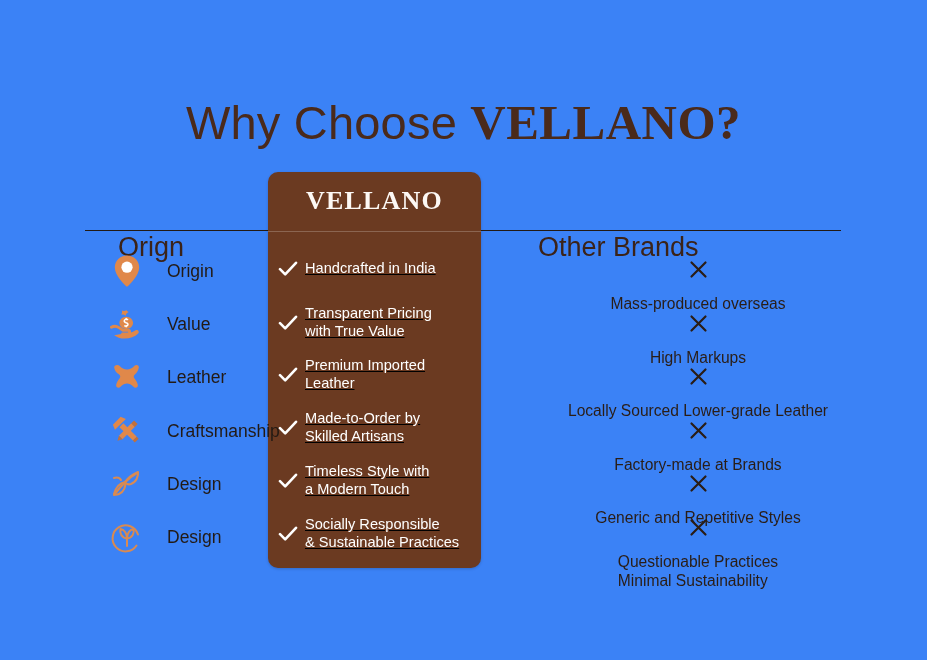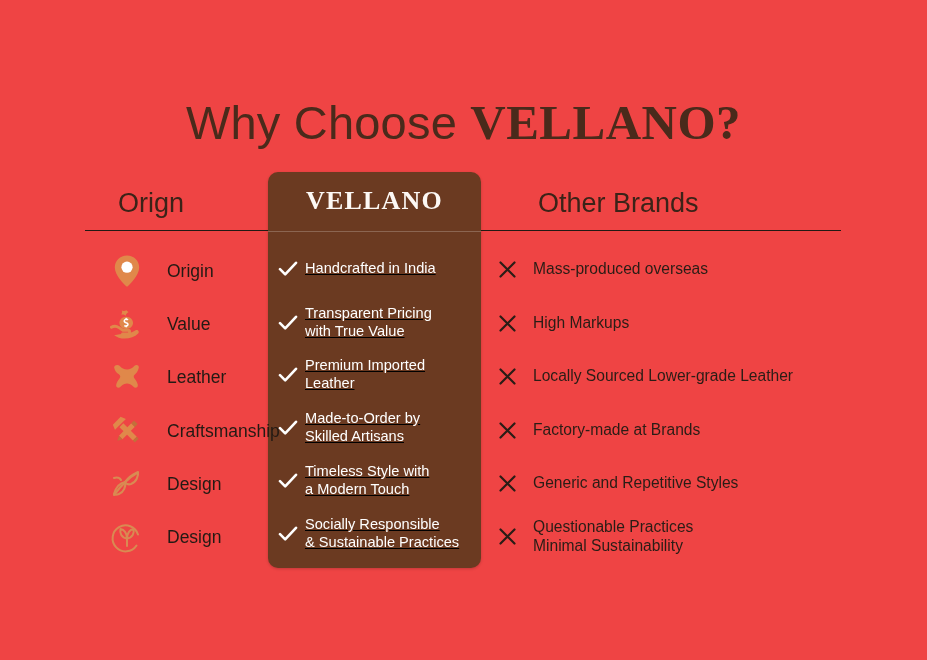--- a/index.html
+++ b/index.html
@@ -11,21 +11,21 @@
     width: 927px;
     height: 660px;
     position: relative;
     font-family: "Liberation Sans", sans-serif;
     overflow: hidden;
   }
 
   #comparison-infographic {
     position: absolute;
     inset: 0;
-    background: #ef4444;
+    background: #3b82f6;
   }
 
   
   .title {
     position: absolute;
     top: 96px;
     left: 0;
     width: 927px;
     text-align: center;
     white-space: nowrap;
@@ -95,20 +95,21 @@
     background: rgba(255,255,255,0.22);
   }
 
   
   .col-head {
     position: absolute;
     color: #3b2318;
     font-size: 27px;
     line-height: 32px;
     white-space: nowrap;
+    margin-top: 44px;
   }
   .col-head.origin-head {
     left: 118px;
     top: 187px;
   }
   .col-head.other-head {
     left: 538px;
     top: 187px;
   }
 
@@ -162,20 +163,21 @@
   }
 
   
   .con-row {
     position: absolute;
     left: 498px;
     width: 400px;
     display: flex;
     align-items: center;
     gap: 16px;
+    flex-direction: column;
   }
   .x-icon {
     width: 19px;
     height: 19px;
     flex: 0 0 19px;
     display: flex;
     align-items: center;
     justify-content: center;
   }
   .con-text {

